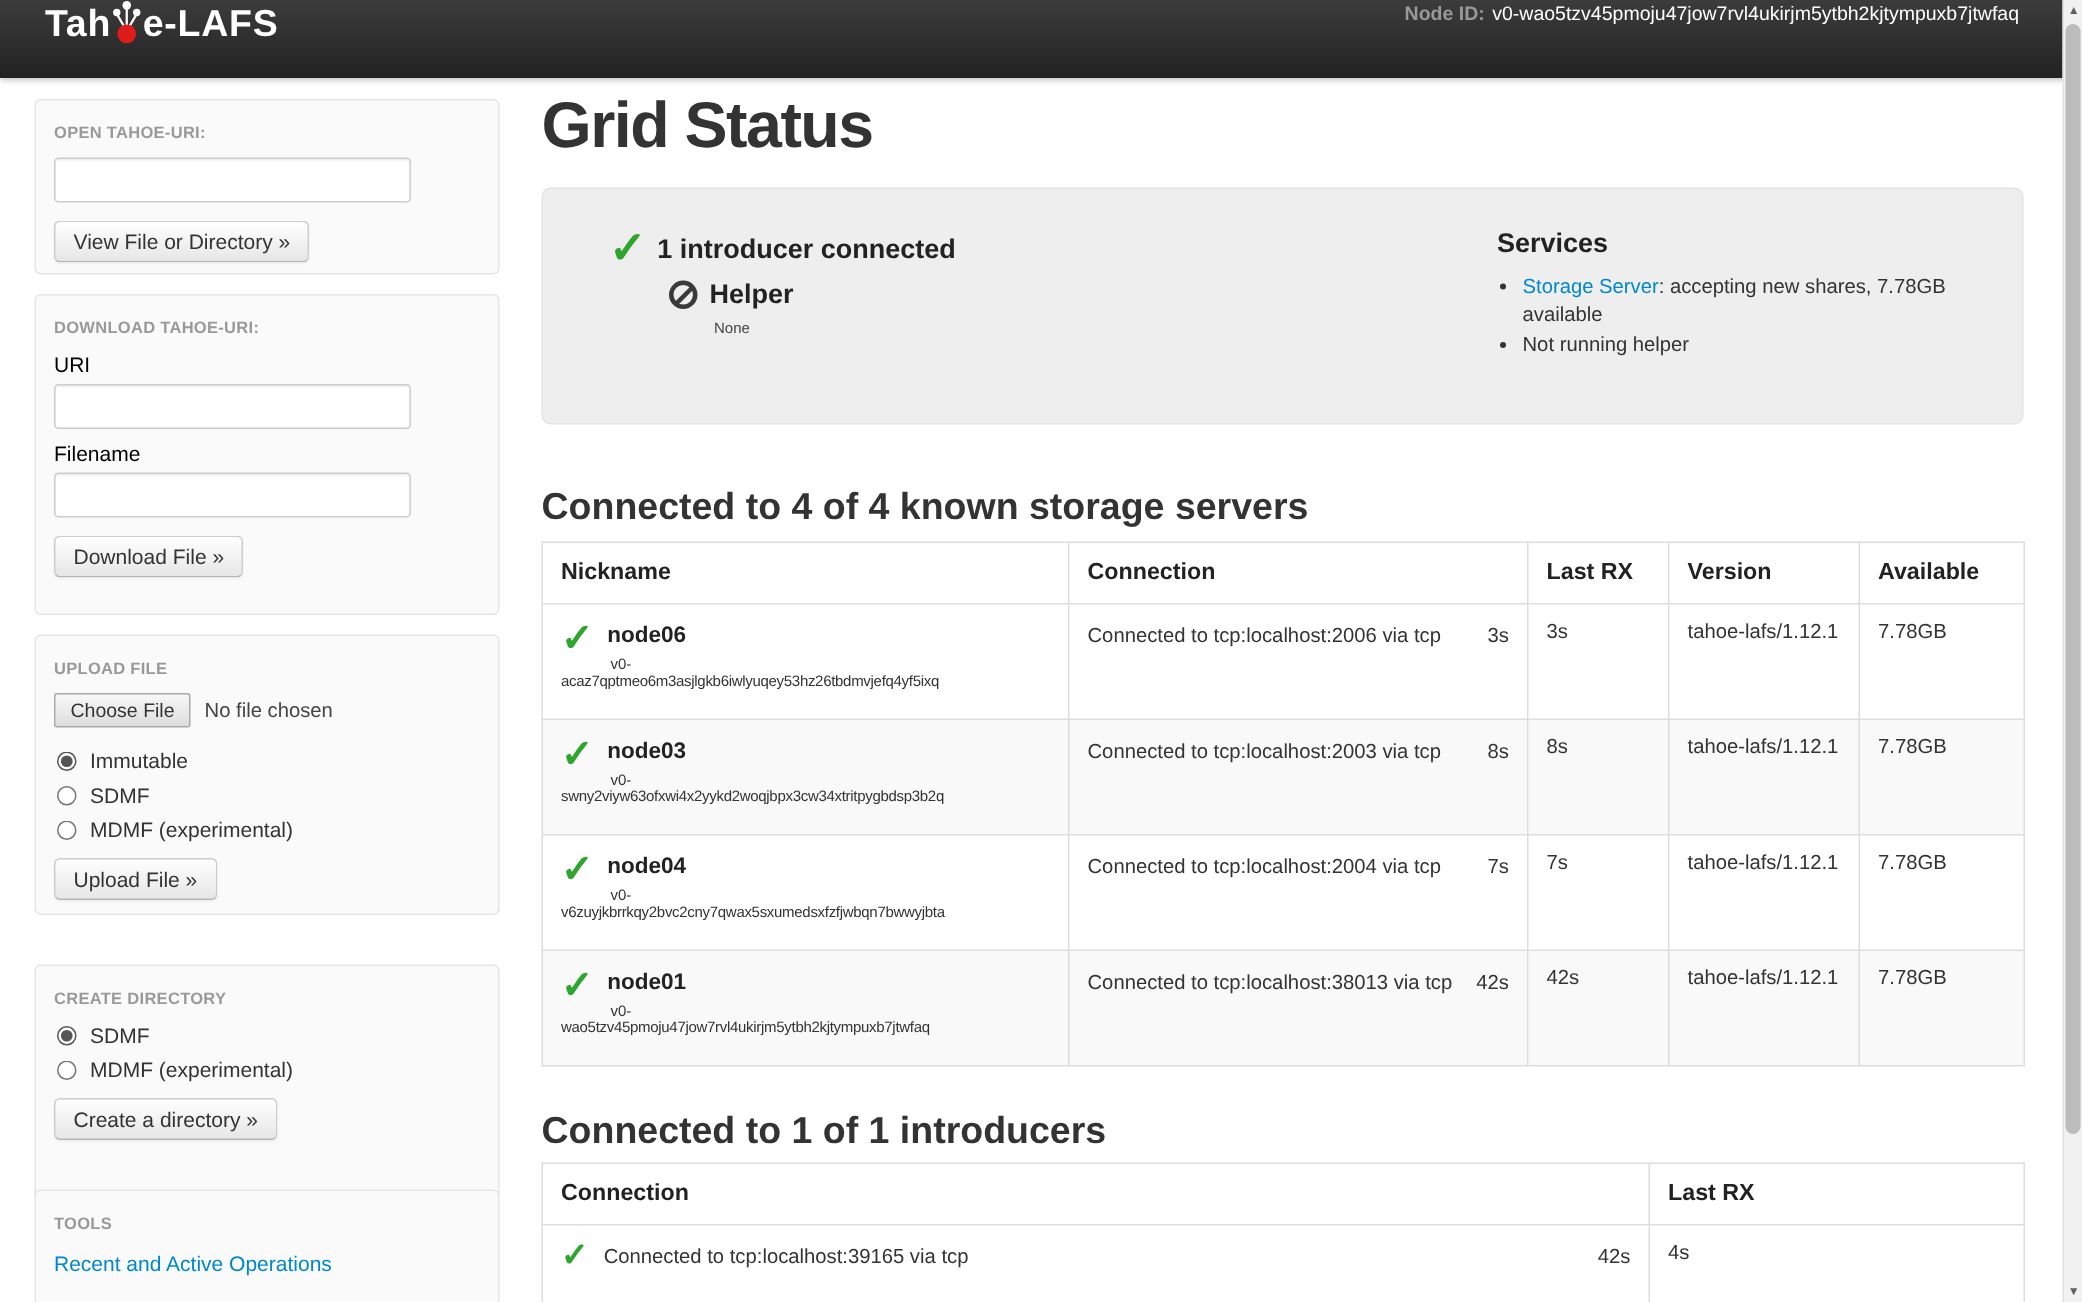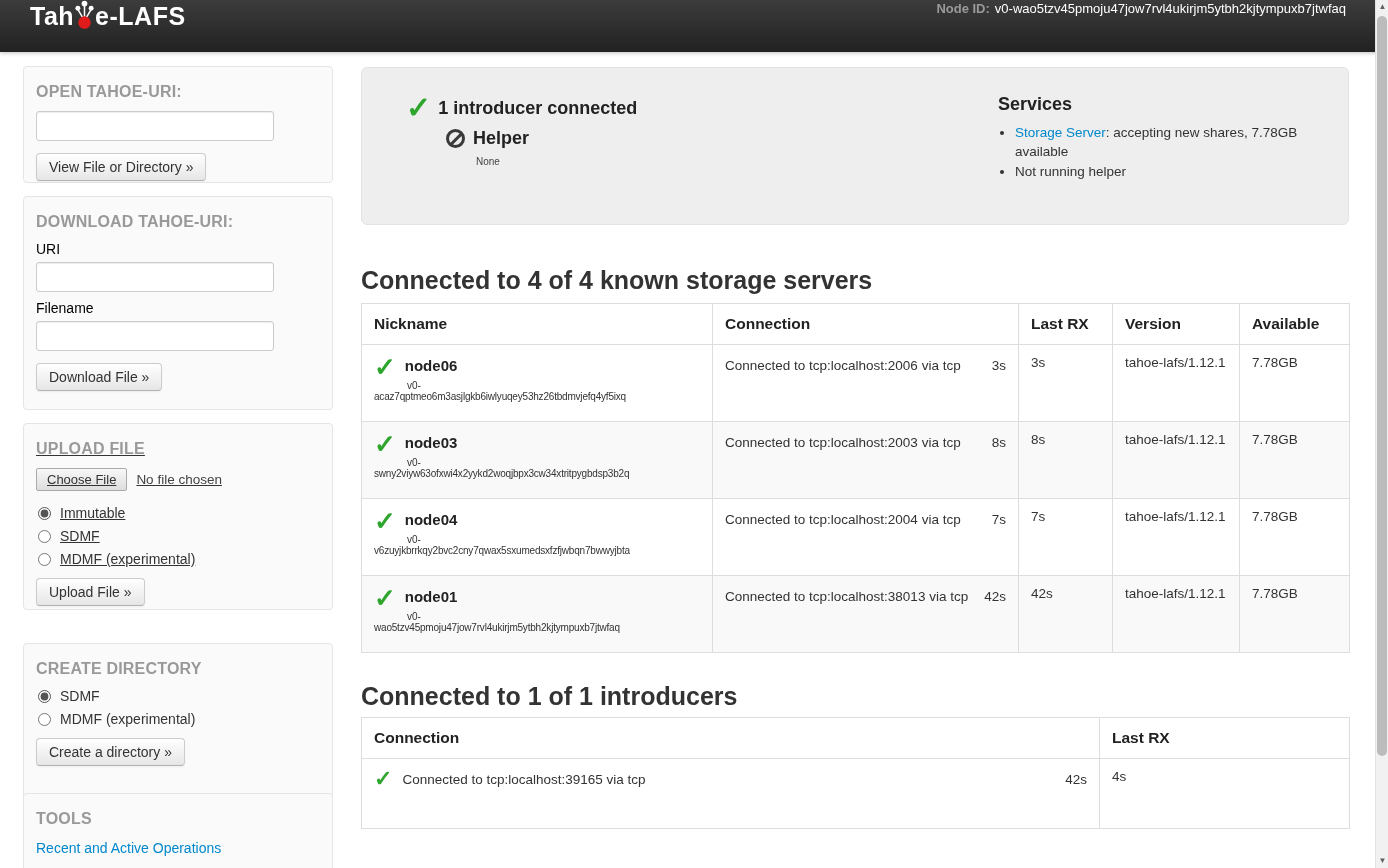--- a/index.html
+++ b/index.html
@@ -21,21 +21,21 @@
   .nav-meta { margin-right:42px; text-align:right; font-size:13px; line-height:17px; }
   .meta-label { color:#999; font-weight:bold; margin-right:5px; }
   .meta-value { color:#fff; }
 
   
   .side-box {
     position:absolute; left:23px; width:310px;
     background:#fafafa; border:1px solid #e5e5e5; border-radius:4px;
     padding:14px 12px;
   }
-  .side-label { color:#999; font-weight:bold; font-size:16px; letter-spacing:.2px; margin:2px 0 10px; }
+  .side-label { color:#999; font-weight:bold; font-size:11px; letter-spacing:.2px; margin:2px 0 10px; }
   .text-input {
     width:238px; height:30px; padding:4px 6px; font-size:13px;
     border:1px solid #ccc; border-radius:3px;
     box-shadow:inset 0 1px 1px rgba(0,0,0,.075); background:#fff;
     font-family:"Liberation Sans", sans-serif;
   }
   .btn {
     display:inline-block; margin-top:12px; padding:5px 12px; font-size:14px; color:#333;
     background:linear-gradient(#ffffff,#e6e6e6);
     border:1px solid #ccc; border-bottom-color:#b3b3b3; border-radius:4px;
@@ -140,21 +140,21 @@
 
 <div class="side-box" style="top:196px; height:214px;">
   <div class="side-label">DOWNLOAD TAHOE-URI:</div>
   <div class="field-label" style="margin-top:0;">URI</div>
   <input class="text-input" type="text" style="">
   <div class="field-label">Filename</div>
   <input class="text-input" type="text" style="">
   <div><button class="btn">Download File »</button></div>
 </div>
 
-<div class="side-box" style="top:423px; height:187px;text-decoration:underline;">
+<div class="side-box" style="top:423px; height:187px;">
   <div class="side-label">UPLOAD FILE</div>
   <div class="file-row">
     <button class="file-btn">Choose File</button>
     <span class="file-status">No file chosen</span>
   </div>
   <div style="margin-top:14px;">
     <label class="radio-row">
       <input type="radio" name="upload-format" checked="" style="">
       <span>Immutable</span>
     </label>
@@ -182,20 +182,21 @@
   </label>
   <button class="btn" style="margin-top:4px;">Create a directory »</button>
 </div>
 
 <div class="side-box" style="top:793px; height:110px;">
   <div class="side-label">TOOLS</div>
   <a class="tools-link">Recent and Active Operations</a>
 </div>
 
 <div class="main">
+  <h1 class="page-title">Grid Status</h1>
 
   <div class="well">
     <div class="well-left">
       <div class="status-line">
         <span class="check big">✓</span>
         <span class="status-title">1 introducer connected</span>
       </div>
       <div class="helper-line">
         <span class="no-icon"></span>
         <span class="status-title">Helper</span>

